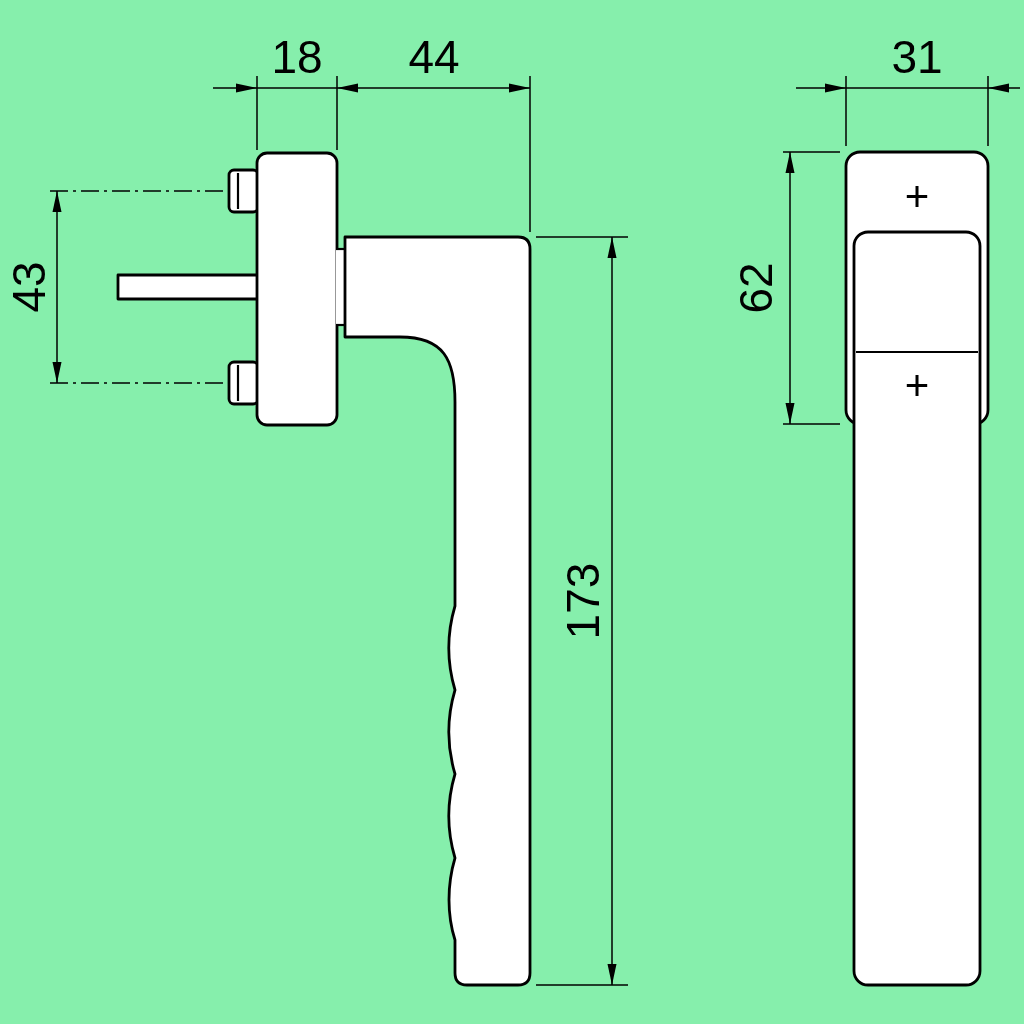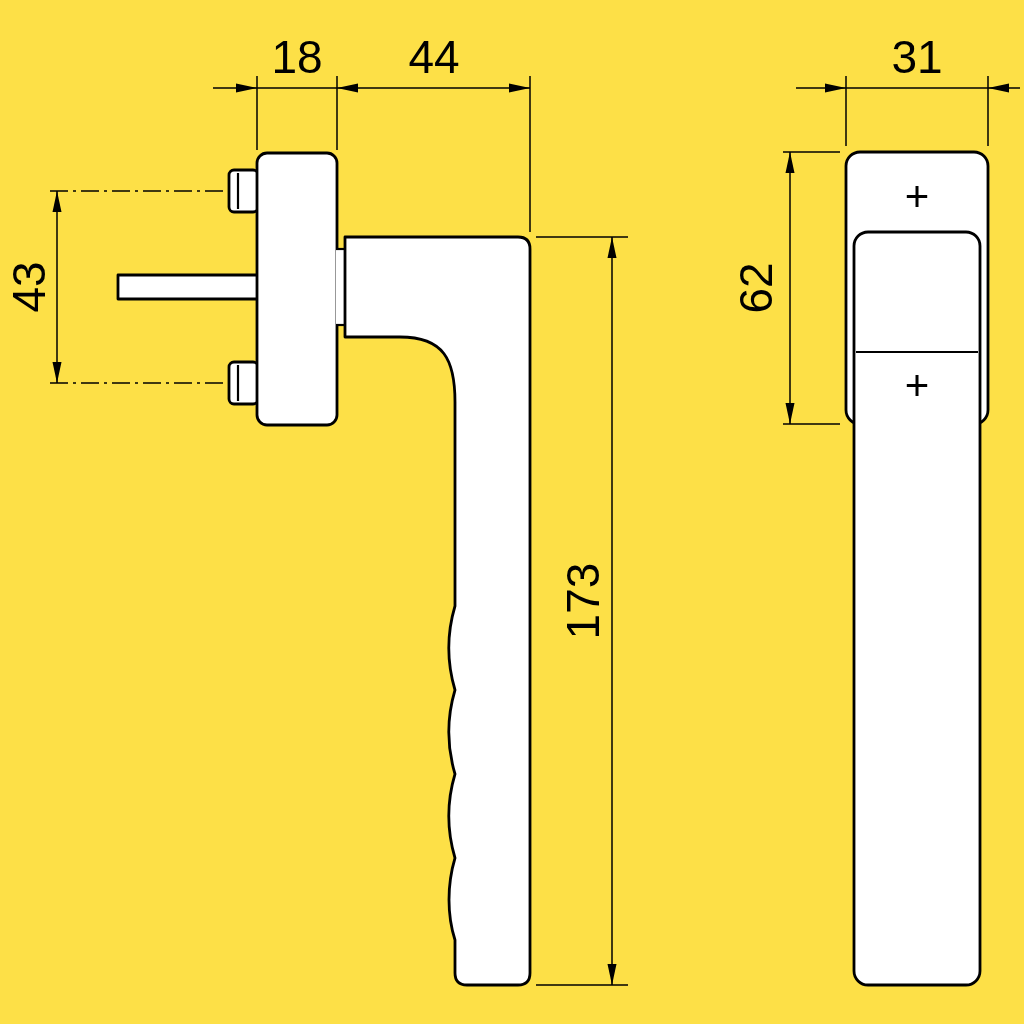--- a/index.html
+++ b/index.html
@@ -1,20 +1,20 @@
 <!DOCTYPE html>
 <html><head>
 <meta charset="utf-8">
 <style>
   html, body { margin: 0; padding: 0; background: #ffffff; }
   .canvas {
     position: relative;
     width: 1024px;
     height: 1024px;
-    background: #fde047;
+    background: #86efac;
     overflow: hidden;
   }
   svg { display: block; }
   .obj    { fill: #ffffff; stroke: #000000; stroke-width: 2.8; stroke-linejoin: round; }
   .objthin{ fill: none;    stroke: #000000; stroke-width: 2.2; }
   .thin   { fill: none;    stroke: #000000; stroke-width: 1.5; }
   .center { fill: none;    stroke: #000000; stroke-width: 1.3; stroke-dasharray: 18 5 3 5; }
   .arrow  { fill: #000000; stroke: none; }
   .blank  { fill: #ffffff; stroke: none; }
   text.dim {

